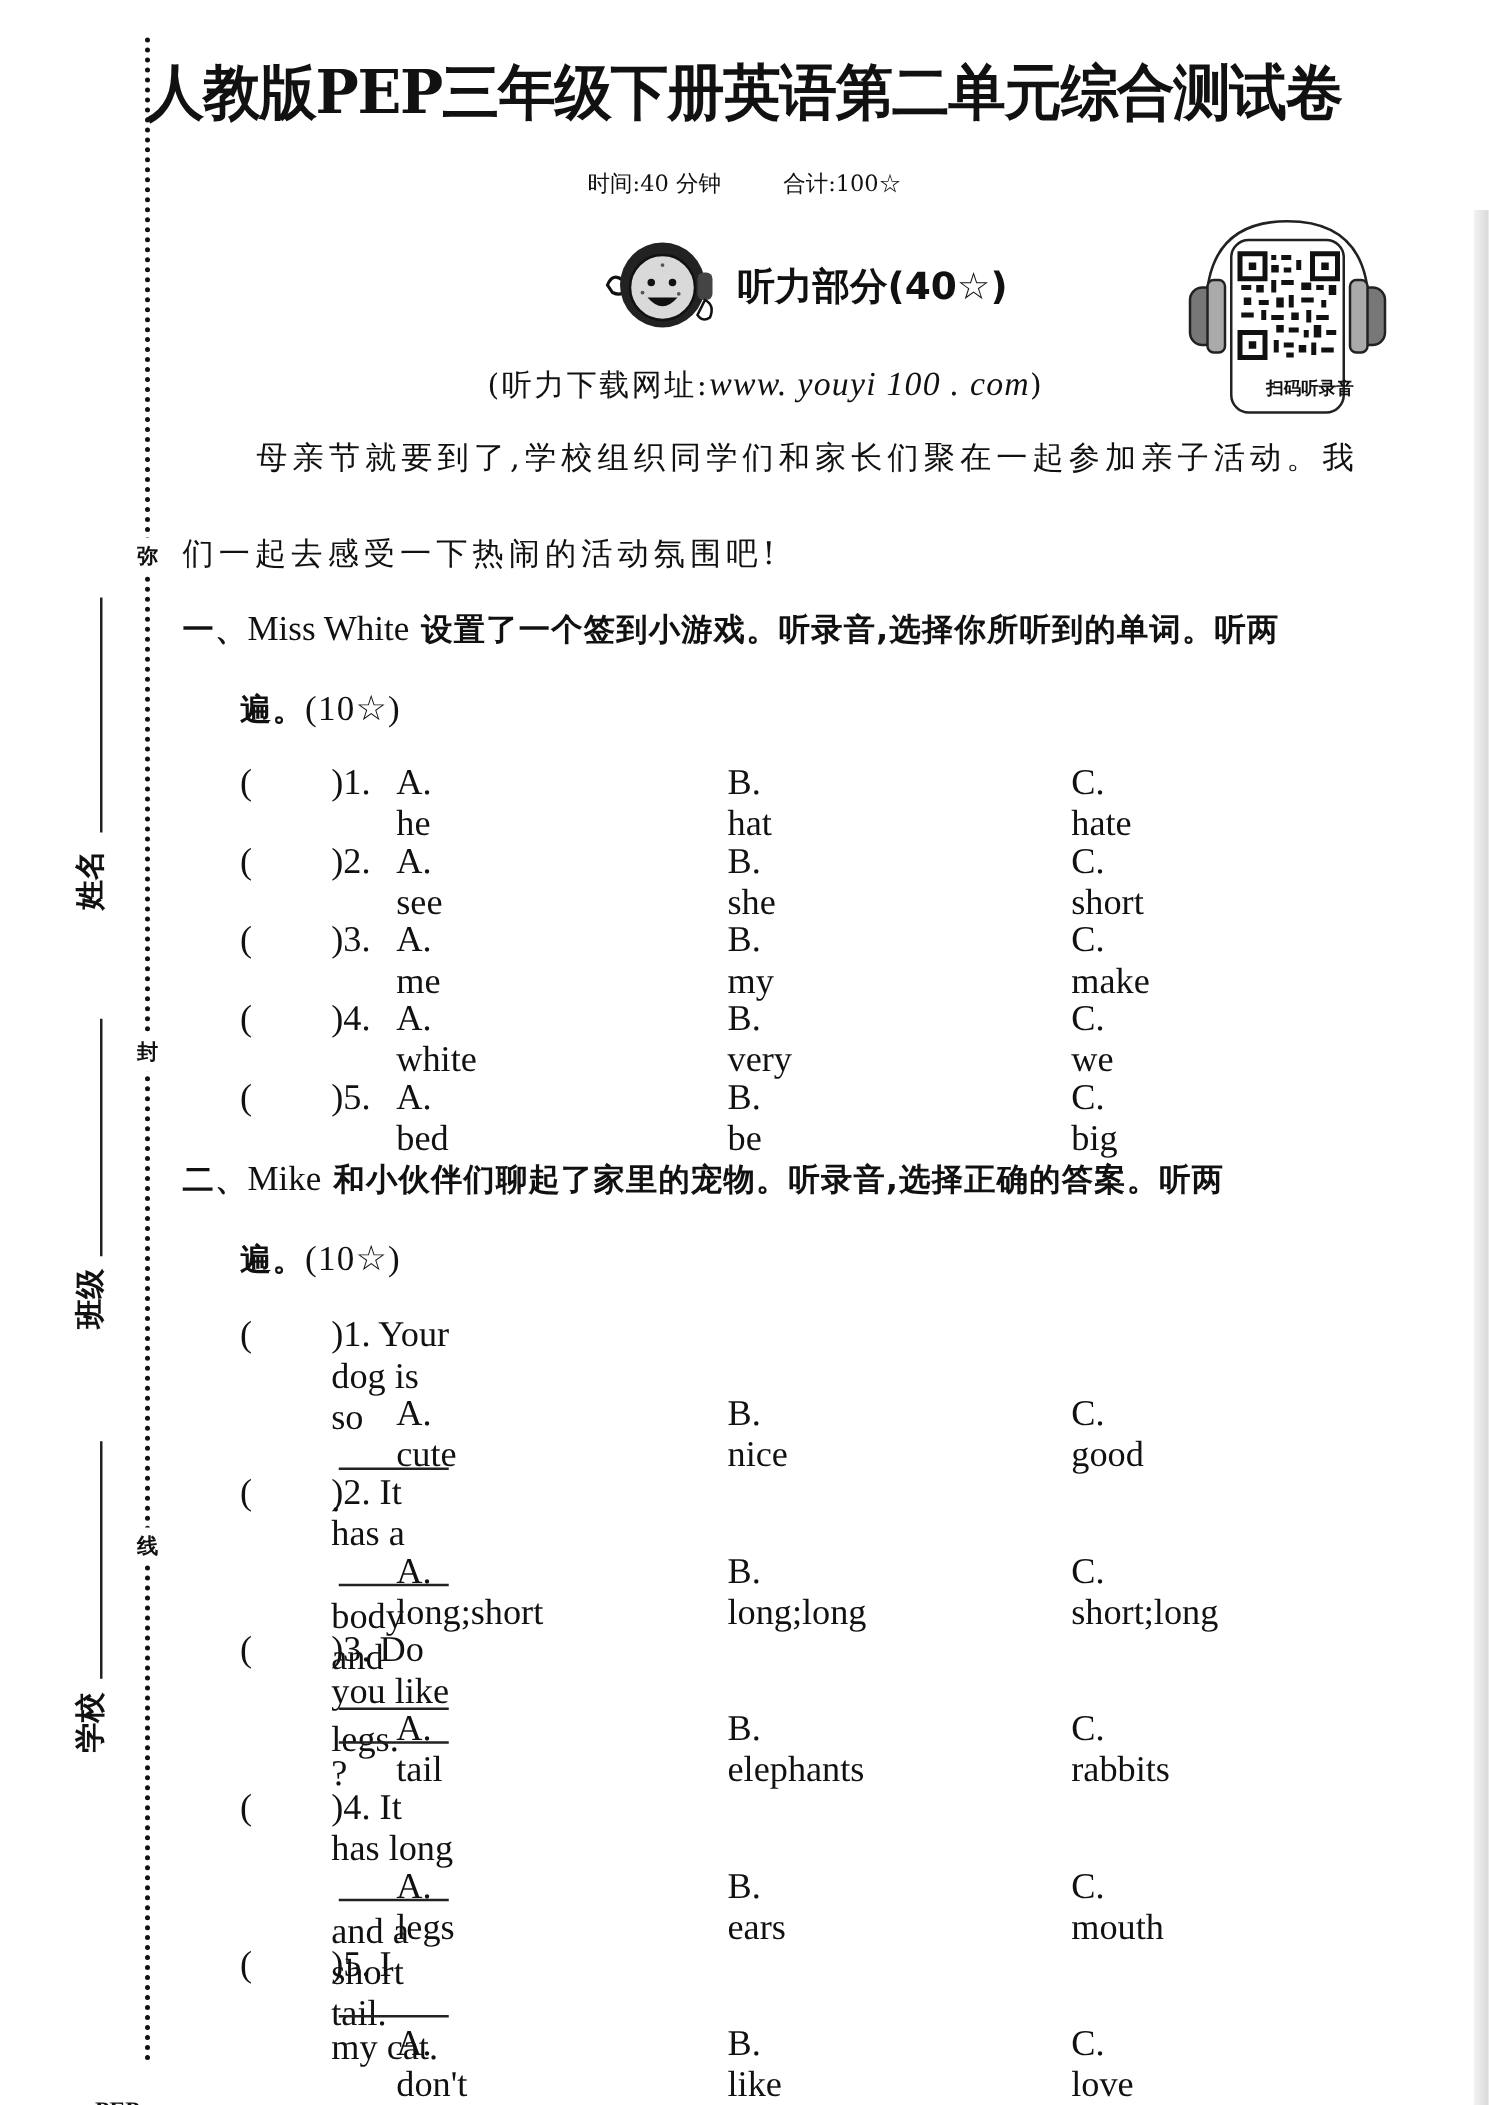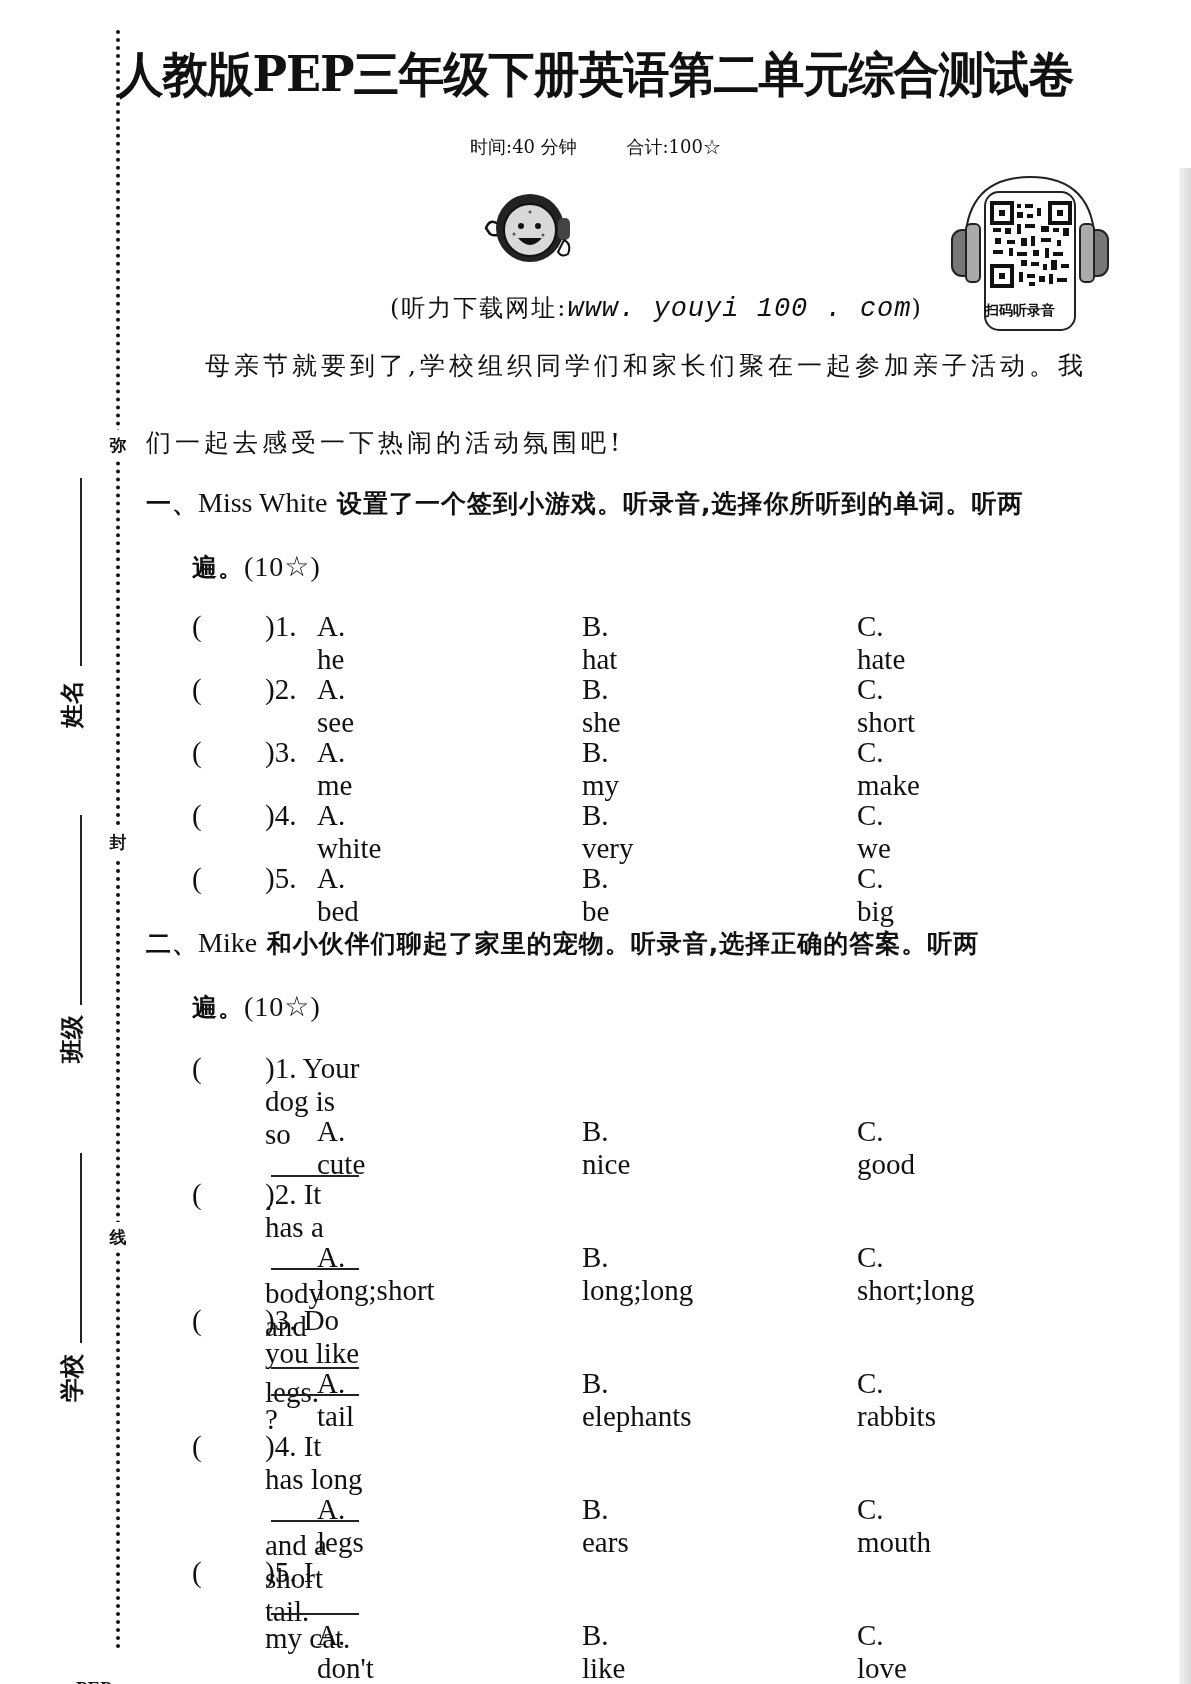--- a/index.html
+++ b/index.html
@@ -40,24 +40,24 @@
   }
   .meta span { margin:0 22px; }
   .listen-head {
     position:absolute; left:480px; top:188px; display:flex; align-items:center;
   }
   .listen-title { font-family:"DejaVu Sans", sans-serif; font-size:30px; font-weight:bold; margin-left:10px; }
   .url {
     position:absolute; left:390px; top:292px;
     font-family:"DejaVu Serif", serif; font-size:24px; letter-spacing:2px;
   }
-  .url i { font-family:Liberation Mono, monospace; font-style:italic; font-size:27px; letter-spacing:1px; }
+  .url i { font-family:Liberation Serif, serif; font-style:italic; font-size:27px; letter-spacing:1px; }
   .qr-wrap { position:absolute; left:945px; top:172px; width:170px; height:160px; }
   .qr-label {
-    position:absolute; left:40px; top:130px; width:98px; text-align:left;
+    position:absolute; left:40px; top:130px; width:98px; text-align:right;
     font-family:"DejaVu Sans", sans-serif; font-size:14px; font-weight:bold;
   }
 
   .para {
     position:absolute; font-family:"DejaVu Serif", serif; font-size:25px; letter-spacing:4px;
   }
   .sec-head {
     position:absolute; font-family:"DejaVu Sans", sans-serif; font-weight:bold; font-size:25px; letter-spacing:1px;
   }
   .sec-head .en { font-family:"Liberation Serif", serif; font-weight:normal; font-size:28px; letter-spacing:0;margin-top:11px; }
@@ -104,20 +104,21 @@
       <circle cx="41" cy="38" r="3" fill="#111"></circle>
       <circle cx="58" cy="38" r="3" fill="#111"></circle>
       <path d="M38 50 q12 14 24 0 z" fill="#111"></path>
       <rect x="78" y="30" width="12" height="22" rx="5" fill="#444"></rect>
       <path d="M84 52 q8 4 4 14 q-6 4 -10 -2 z" fill="#fff" stroke="#111" stroke-width="2"></path>
       <circle cx="34" cy="46" r="1.5" fill="#555"></circle>
         <circle cx="63" cy="47" r="1.5" fill="#555"></circle>
       <circle cx="50" cy="24" r="1.5" fill="#555"></circle>
     </svg>
   </span>
+  <span class="listen-title">听力部分(40☆)</span>
 </div>
 
 <div class="url">
   <span>(听力下载网址:</span><i>www. youyi 100 . com</i><span>)</span>
 </div>
 
 <div class="qr-wrap">
   <svg width="170" height="160" viewBox="0 0 170 160">
     <path d="M20 75 Q20 5 85 5 Q150 5 150 75" fill="none" stroke="#222" stroke-width="2"></path>
     <rect x="40" y="20" width="90" height="138" rx="14" fill="#fff" stroke="#222" stroke-width="2"></rect>

